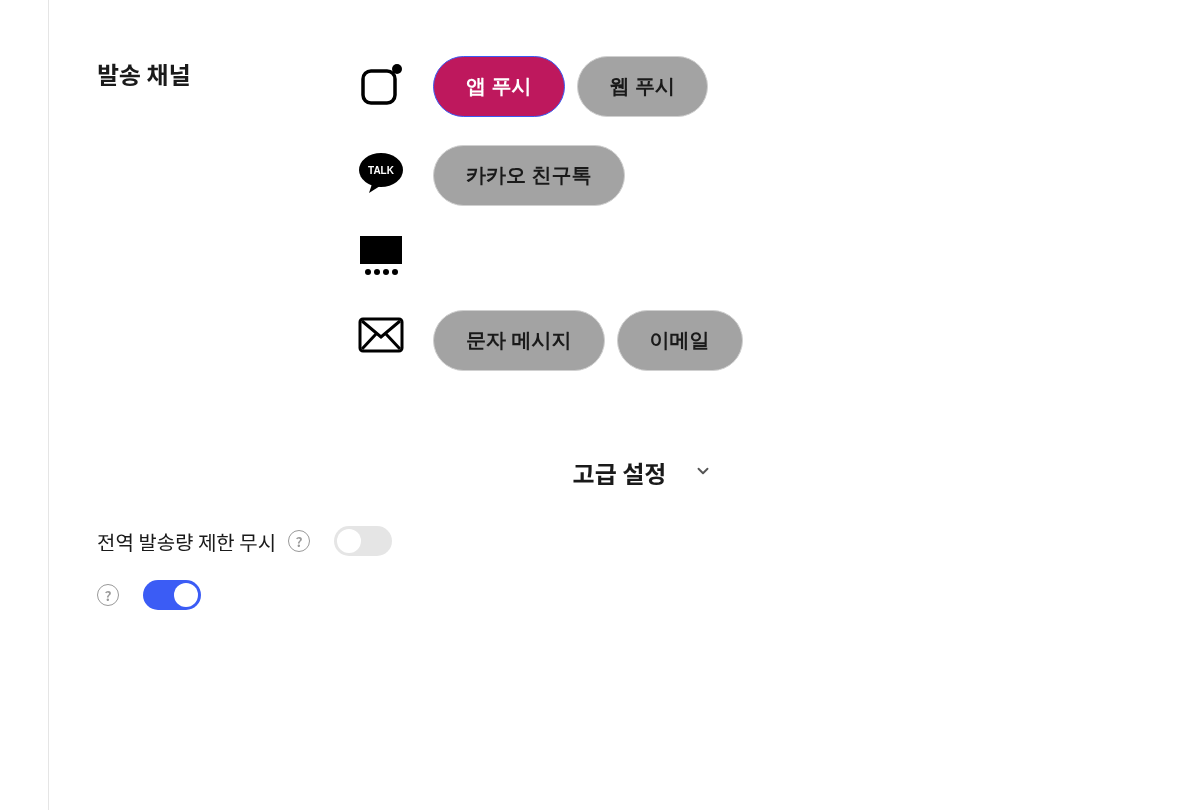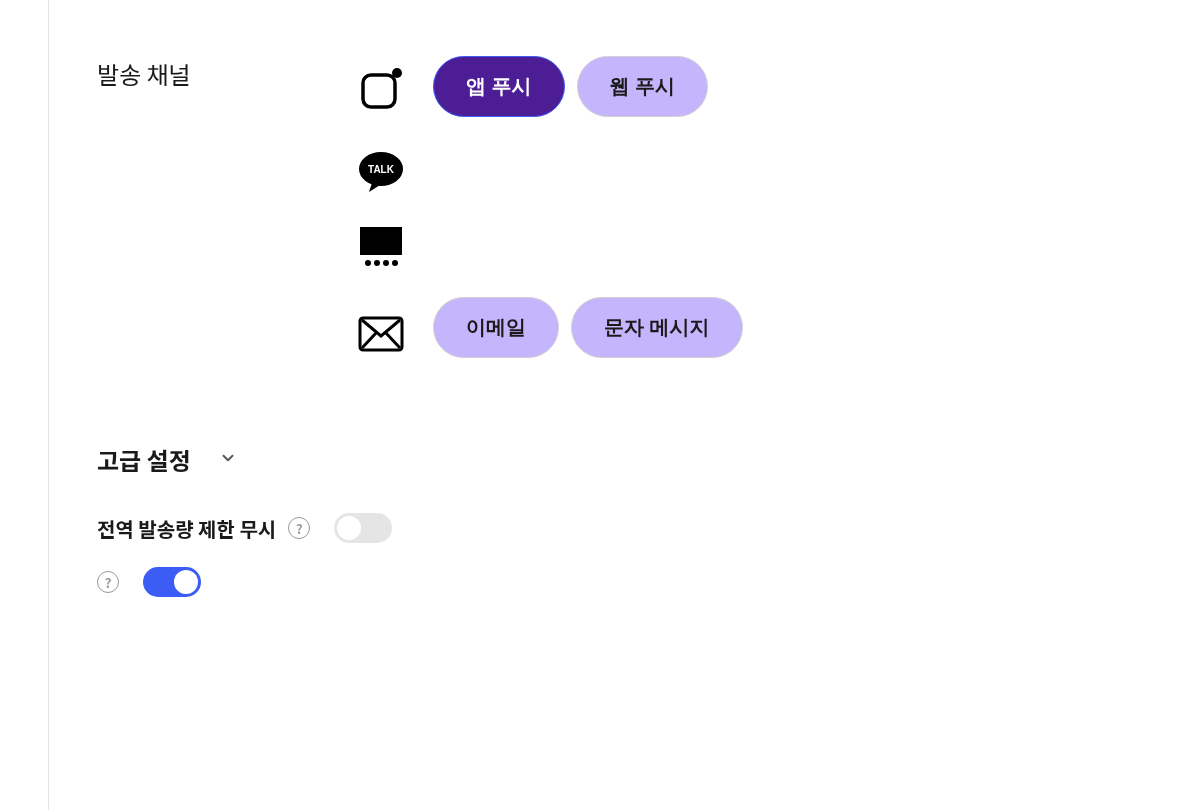--- a/index.html
+++ b/index.html
@@ -17,21 +17,21 @@
     }
     .container {
       padding-left: 48px;
       padding-top: 56px;
       border-left: 1px solid #e5e5e5;
       margin-left: 48px;
       height: 100%;
     }
     .section-title {
       font-size: 24px;
-      font-weight: 400;
+      font-weight: 700;
       color: #1a1a1a;
       margin-bottom: 0;
     }
     .channel-wrapper {
       display: flex;
       align-items: flex-start;
       gap: 60px;
     }
     .label-col {
       width: 200px;
@@ -44,53 +44,54 @@
     }
     .channel-row {
       display: flex;
       align-items: center;
       gap: 28px;
     }
     .channel-icon {
       width: 48px;
       height: 48px;
       display: flex;
-      align-items: flex-end;
+      align-items: flex-start;
       justify-content: center;
       flex-shrink: 0;
     }
     .chip-group {
       display: flex;
       gap: 12px;
       flex-wrap: wrap;
     }
     .chip {
       border: 1px solid #d0d0d0;
-      background: #c4b5fd;
+      background: #a3a3a3;
       color: #1a1a1a;
       font-size: 20px;
       font-weight: 600;
       padding: 16px 32px;
       border-radius: 999px;
       cursor: pointer;
       white-space: nowrap;
     }
     .chip.selected {
-      background: #4c1d95;
+      background: #be185d;
       color: #fff;
       border-color: #3b5cf5;
     }
     .advanced-section {
       margin-top: 84px;
     }
     .advanced-header {
       display: flex;
       align-items: center;
       gap: 28px;
       cursor: pointer;
+      justify-content: center;
     }
     .advanced-title {
       font-size: 24px;
       font-weight: 700;
     }
     .chevron {
       width: 18px;
       height: 18px;
     }
     .advanced-body {
@@ -99,21 +100,21 @@
       flex-direction: column;
       gap: 24px;
     }
     .setting-row {
       display: flex;
       align-items: center;
       gap: 12px;
     }
     .setting-label {
       font-size: 20px;
-      font-weight: 700;
+      font-weight: 400;
       color: #1a1a1a;
     }
     .help-icon {
       width: 22px;
       height: 22px;
       border: 1.5px solid #999;
       border-radius: 50%;
       display: flex;
       align-items: center;
       justify-content: center;
@@ -177,20 +178,21 @@
 
       <div class="channel-row">
         <div class="channel-icon">
           <svg width="46" height="42" viewBox="0 0 46 42" fill="none">
             <ellipse cx="23" cy="18" rx="22" ry="17" fill="#000"></ellipse>
             <path d="M14 32 L11 41 L22 34 Z" fill="#000"></path>
             <text x="23" y="22" text-anchor="middle" font-family="Arial" font-size="10" font-weight="700" fill="#fff">TALK</text>
           </svg>
         </div>
         <div class="chip-group">
+          <button class="chip">카카오 친구톡</button>
         </div>
       </div>
 
       <div class="channel-row">
         <div class="channel-icon">
           <svg width="46" height="44" viewBox="0 0 46 44" fill="none">
             <rect x="2" y="2" width="42" height="28" fill="#000"></rect>
             <circle cx="10" cy="38" r="3" fill="#000"></circle>
             <circle cx="19" cy="38" r="3" fill="#000"></circle>
             <circle cx="28" cy="38" r="3" fill="#000"></circle>
@@ -204,22 +206,22 @@
       <div class="channel-row">
         <div class="channel-icon">
           <svg width="46" height="36" viewBox="0 0 46 36" fill="none">
             <rect x="2" y="2" width="42" height="32" rx="3" stroke="#000" stroke-width="3"></rect>
             <path d="M4 4 L23 20 L42 4" stroke="#000" stroke-width="3" fill="none"></path>
             <path d="M4 32 L18 17" stroke="#000" stroke-width="3"></path>
             <path d="M42 32 L28 17" stroke="#000" stroke-width="3"></path>
           </svg>
         </div>
         <div class="chip-group">
+          <button class="chip">문자 메시지</button>
           <button class="chip">이메일</button>
-          <button class="chip">문자 메시지</button>
         </div>
       </div>
 
     </div>
   </div>
 
   <div class="advanced-section">
     <div class="advanced-header">
       <span class="advanced-title">고급 설정</span>
       <span>

